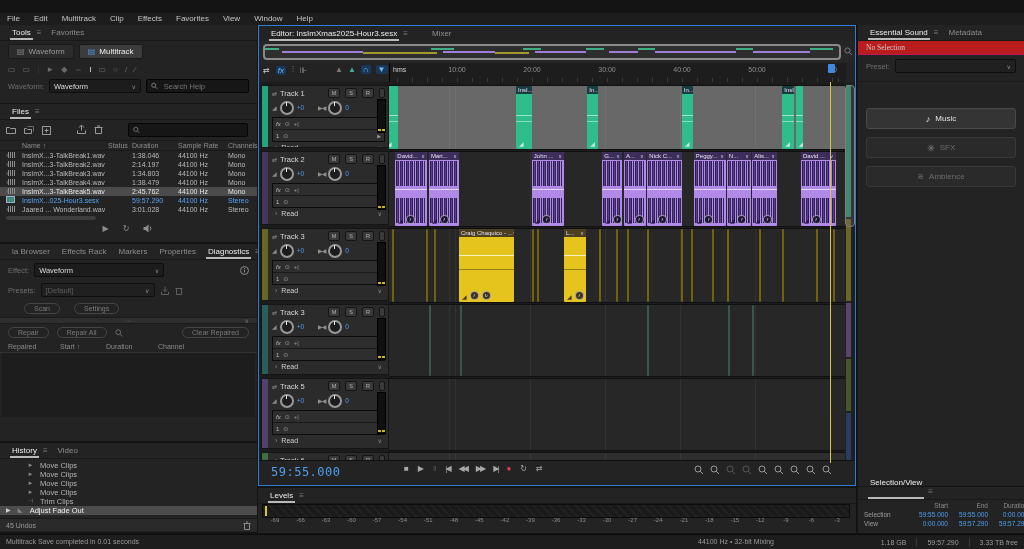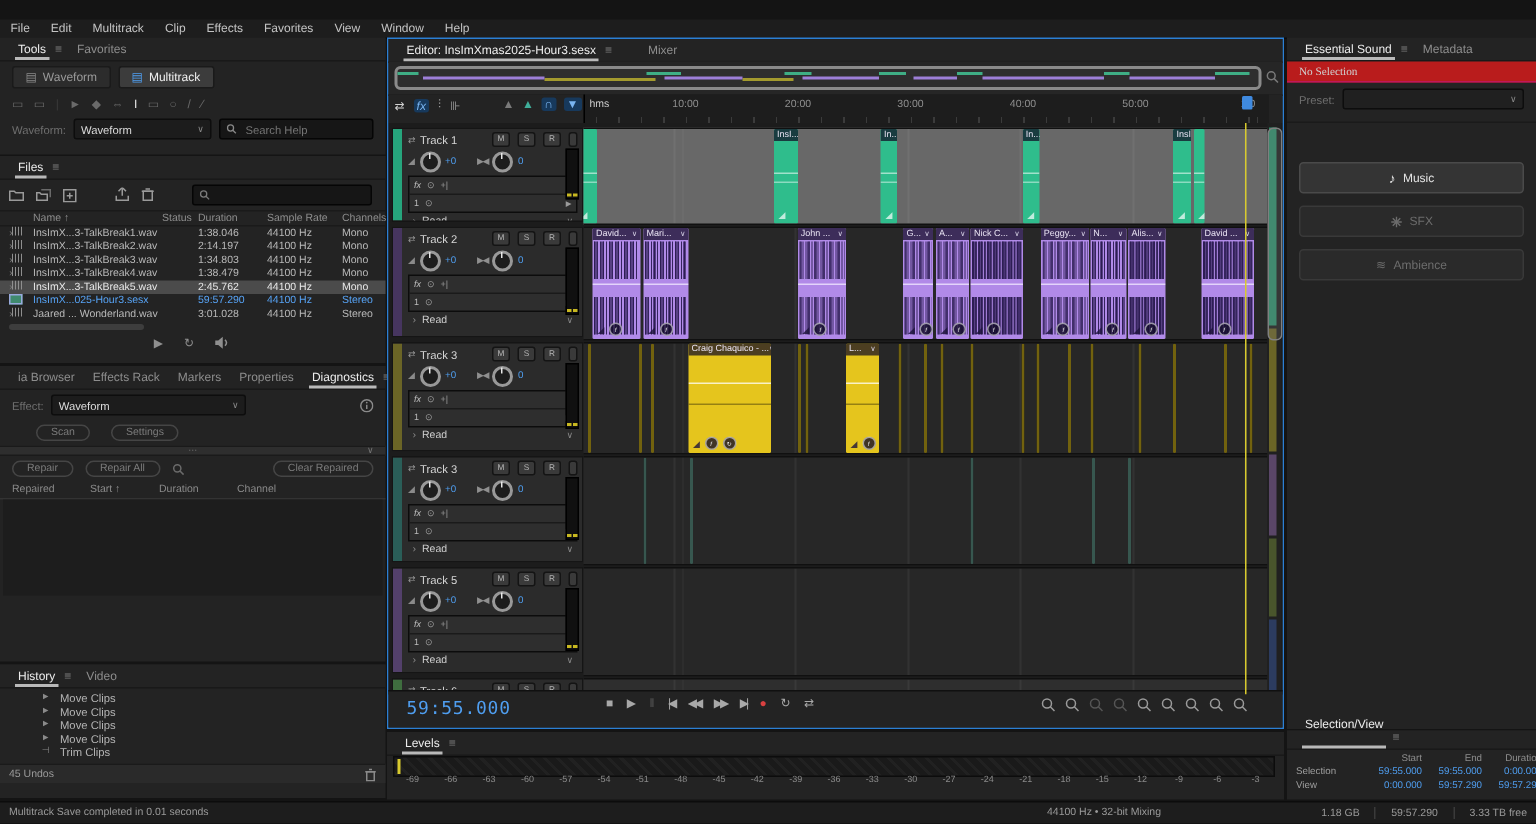--- a/index.html
+++ b/index.html
@@ -336,20 +336,36 @@
         <span>Waveform</span>
           <span class="chev">∨</span>
       </div>
       <span class="grow"></span>
       <svg class="icon-svg" width="9" height="9" viewBox="0 0 9 9">
           <circle cx="4.5" cy="4.5" r="4" fill="none" stroke="#8a8a8a"></circle>
           <line x1="4.5" y1="3.8" x2="4.5" y2="6.6" stroke="#8a8a8a"></line>
           <circle cx="4.5" cy="2.4" r="0.6" fill="#8a8a8a"></circle>
         </svg>
     </div>
+    <div class="rrow flex">
+      <span class="dim">Presets:</span>
+      <div class="dd disabled" style="width:104px;">
+        <span>[Default]</span>
+          <span class="chev">∨</span>
+      </div>
+      <svg class="icon-svg" width="10" height="9" viewBox="0 0 10 9">
+          <path d="M5 0.5v5" stroke="#5f5f5f" fill="none"></path>
+          <path d="M3 3.5l2 2 2-2" stroke="#5f5f5f" fill="none"></path>
+          <path d="M1.5 6v2.5h7V6" stroke="#5f5f5f" fill="none"></path>
+        </svg>
+      <svg class="icon-svg" width="8" height="9" viewBox="0 0 8 9">
+          <path d="M1.5 2.5h5v6h-5z" fill="none" stroke="#5f5f5f"></path>
+          <line x1="0.5" y1="2.5" x2="7.5" y2="2.5" stroke="#5f5f5f"></line>
+        </svg>
+    </div>
     <div class="rrow flex" style="gap:14px;justify-content:flex-start;padding-left:24px;">
       <span class="pill">Scan</span>
       <span class="pill">Settings</span>
     </div>
     <div id="rack-splitter">
         <span>⋯</span>
         <span style="position:absolute;right:8px;">∨</span>
       </div>
     <div class="rrow flex" style="gap:8px;">
       <span class="pill">Repair</span>
@@ -394,20 +410,25 @@
         </div>
         <div class="hitem">
 
      <span class="hic">►</span>
      <span>Move Clips</span>
         </div>
         <div class="hitem">
 
      <span class="hic">⊣</span>
      <span>Trim Clips</span>
+        </div>
+        <div class="hitem sel">
+     <span style="color:#cfcfcf;font-size:6px;">▶</span>
+     <span class="hic">◣</span>
+     <span>Adjust Fade Out</span>
         </div>
       </div>
     <div id="undo-row" class="flex">
       <span>45 Undos</span>
       <span class="grow"></span>
       <svg class="icon-svg" width="8" height="9" viewBox="0 0 8 9">
           <path d="M1.5 2.5h5v6h-5z" fill="none" stroke="#8a8a8a"></path>
           <line x1="0.5" y1="2.5" x2="7.5" y2="2.5" stroke="#8a8a8a"></line>
           <line x1="3" y1="1" x2="5" y2="1" stroke="#8a8a8a"></line>
         </svg>

